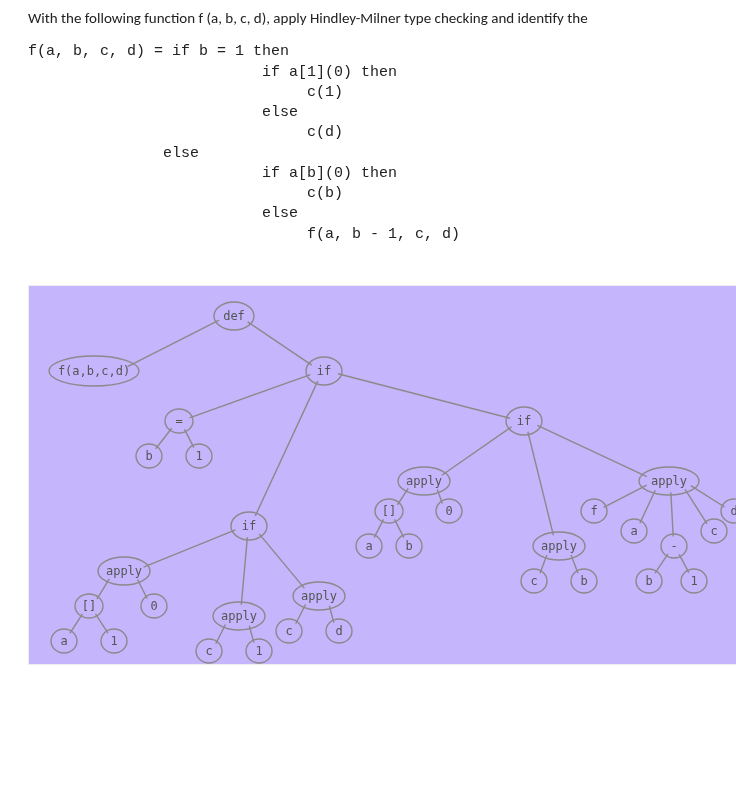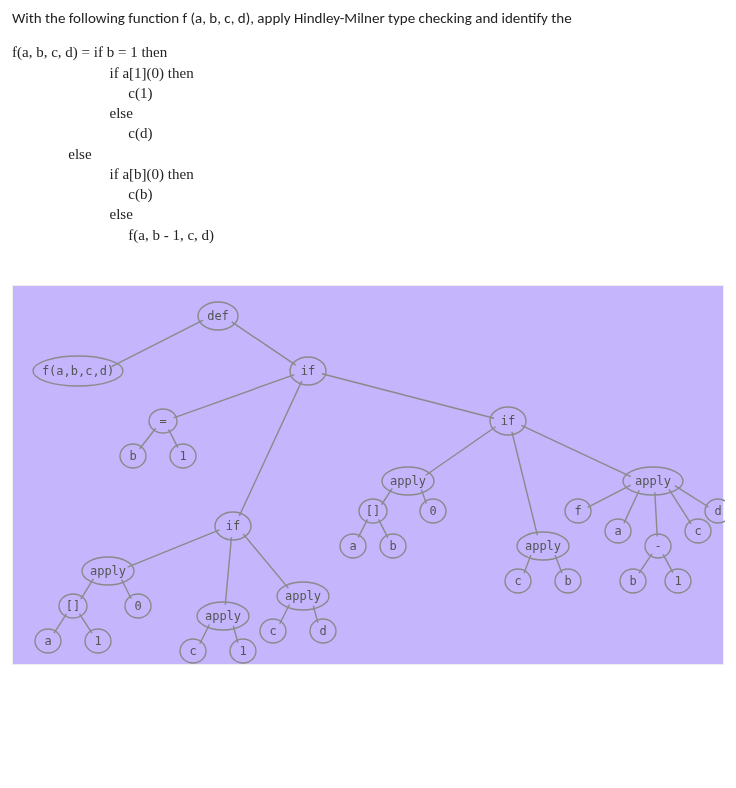--- a/index.html
+++ b/index.html
@@ -1,18 +1,18 @@
 <!DOCTYPE html>
 <html><head>
 <meta charset="utf-8">
 <style>
   html,body{margin:0;padding:0;font-family:Calibri,Arial,sans-serif;font-size:15px;color:#222;background:#fff}
-  .page{width:736px;box-sizing:border-box;padding:8px 12px}
+  .page{width:736px;box-sizing:border-box;padding:8px 28px}
   .prompt{line-height:1.35;margin-bottom:14px}
-  .code{font-family:Liberation Serif, serif;white-space:pre;line-height:1.35;margin-bottom:40px}
+  .code{font-family:Liberation Mono, monospace;white-space:pre;line-height:1.35;margin-bottom:40px}
   .diagram{width:712px;height:380px;background:#c4b5fd;border:1px solid #eee;box-sizing:border-box;position:relative}
   svg{position:absolute;left:0;top:0}
   .mono text{font-family:Menlo,Consolas,monospace;font-size:12px;fill:#555}
   .node-stroke{stroke:#8a8a8a;stroke-width:1.4;fill:none}
 </style>
 </head>
 <body>
 
 <div class="page">
 

